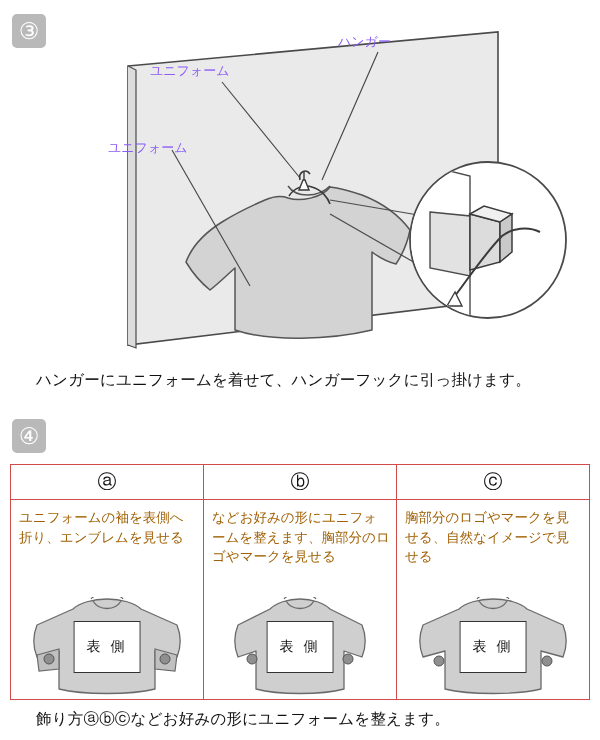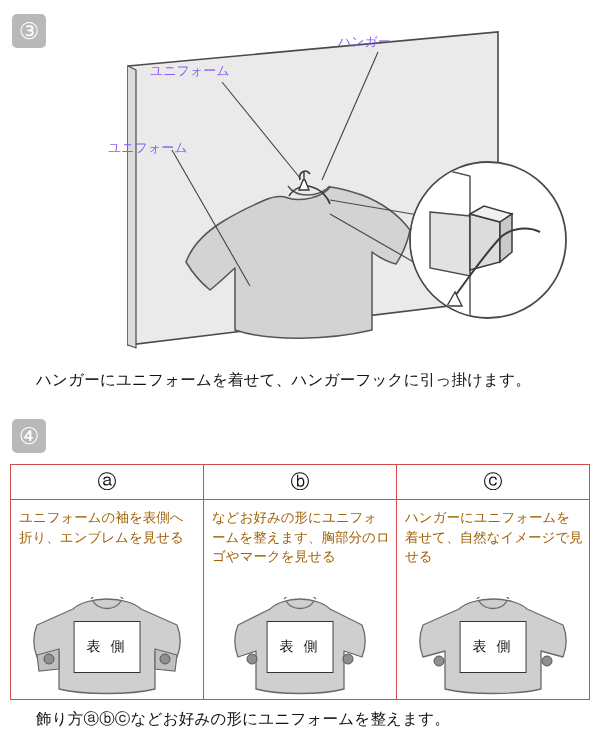--- a/index.html
+++ b/index.html
@@ -236,21 +236,21 @@
           <circle cx="40" cy="62" r="5" fill="#8f8f8f" stroke="#555" stroke-width="1"></circle>
           <circle cx="136" cy="62" r="5" fill="#8f8f8f" stroke="#555" stroke-width="1"></circle>
           <path d="M72,2 C 76,-4 100,-4 104,2" fill="none" stroke="#6a6a6a" stroke-width="1.2"></path>
         </svg>
         <div class="omote-box">表 側</div>
       </div>
     </div>
 
     <div class="col">
       <div class="col-head">ⓒ</div>
-      <div class="col-text">ハンガーにユニフォームを着せて、自然なイメージで見せる</div>
+      <div class="col-text">胸部分のロゴやマークを見せる、自然なイメージで見せる</div>
       <div class="shirt-wrap">
         <svg class="shirt-svg" width="176" height="100" viewBox="0 0 176 100" xmlns="http://www.w3.org/2000/svg">
           <path d="M54,12 C 60,6 74,2 88,2 C 102,2 116,6 122,12
                    L 158,28 C 162,38 162,50 158,60
                    L 136,54 L 136,92 C 112,98 64,98 40,92 L 40,54
                    L 18,60 C 14,50 14,38 18,28 Z" fill="#cfcfcf" stroke="#6a6a6a" stroke-width="1.3" stroke-linejoin="round"></path>
           <path d="M74,4 C 80,14 96,14 102,4" fill="none" stroke="#6a6a6a" stroke-width="1.3"></path>
           <circle cx="34" cy="64" r="5" fill="#8f8f8f" stroke="#555" stroke-width="1"></circle>
           <circle cx="142" cy="64" r="5" fill="#8f8f8f" stroke="#555" stroke-width="1"></circle>
           <path d="M72,2 C 76,-4 100,-4 104,2" fill="none" stroke="#6a6a6a" stroke-width="1.2"></path>

